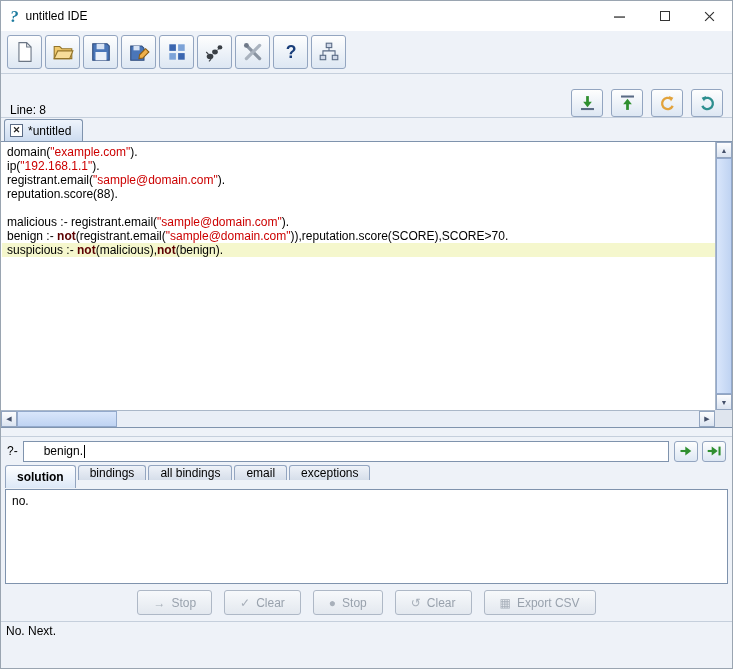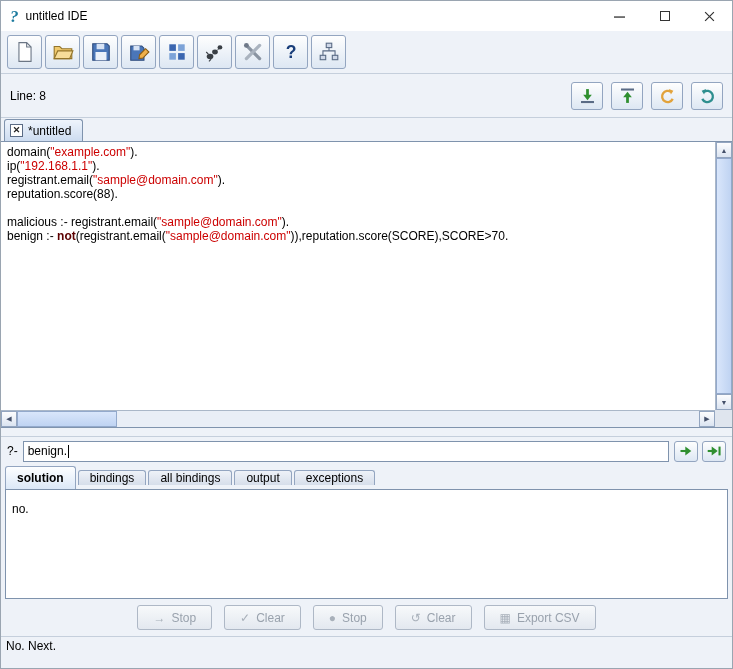--- a/index.html
+++ b/index.html
@@ -13,21 +13,21 @@
   .title{font-size:12px;color:#000;}
   .caption{margin-left:auto;display:flex;height:30px;}
   .cap-btn{width:45px;height:30px;display:flex;align-items:center;justify-content:center;background:#fff;border:none;}
 
   
   .toolbar{height:43px;display:flex;align-items:center;gap:3px;padding:0 6px;background:#eef2f8;border-bottom:1px solid #c5cfdc;}
   .tb-btn{width:35px;height:34px;border:1px solid #93a5c0;border-radius:3px;background:linear-gradient(#fefefe,#dde7f3);display:flex;align-items:center;justify-content:center;cursor:default;}
   .tb-btn svg{width:22px;height:22px;}
 
   
-  .linerow{height:44px;display:flex;align-items:center;padding:0 9px;border-bottom:1px solid #c5cfdc;}
+  .linerow{height:44px;display:flex;align-items:flex-end;padding:0 9px;border-bottom:1px solid #c5cfdc;}
   .line-label{font-size:12px;color:#000;}
   .linerow-buttons{margin-left:auto;display:flex;gap:8px;}
   .lr-btn{width:32px;height:28px;border:1px solid #93a5c0;border-radius:3px;background:linear-gradient(#fefefe,#dde7f3);display:flex;align-items:center;justify-content:center;}
   .lr-btn svg{width:19px;height:18px;}
 
   
   .tabrow{height:23px;display:flex;align-items:flex-end;padding-left:3px;}
   .etab{height:22px;display:flex;align-items:center;gap:5px;padding:0 11px 0 5px;background:linear-gradient(#eef4fc,#cddcf0);border:1px solid #7f93ad;border-bottom:none;border-radius:3px 3px 0 0;font-size:12px;}
   .tab-close{width:13px;height:13px;border:1px solid #5a6b85;background:#fff;font-size:9px;line-height:11px;text-align:center;color:#222;font-weight:bold;}
 
@@ -43,32 +43,32 @@
   .vthumb{position:absolute;left:0;top:16px;bottom:16px;width:16px;background:linear-gradient(90deg,#d9e6fb,#bfd3f2);border:1px solid #93a9cc;}
   .hscroll{position:absolute;left:0;right:17px;bottom:0;height:17px;background:#e9eef6;border-top:1px solid #aab7c8;}
   .hthumb{position:absolute;top:0;left:16px;width:100px;height:16px;background:linear-gradient(#d9e6fb,#bfd3f2);border:1px solid #93a9cc;}
   .corner{position:absolute;right:0;bottom:0;width:17px;height:17px;background:#dfe5ee;}
 
   .gap{height:8px;}
 
   
   .query-row{height:29px;display:flex;align-items:center;padding:0 6px;gap:5px;border-top:1px solid #c5cfdc;}
   .query-prompt{font-size:12px;color:#000;}
-  .query-field{flex:1;height:21px;background:#fff;border:1px solid #7f93ad;display:flex;align-items:center;padding:0 4px;font-size:12px;color:#000;}
+  .query-field{flex:1;height:21px;background:#fff;border:1px solid #7f93ad;display:flex;align-items:center;padding:0 20px;font-size:12px;color:#000;}
   .caret{width:1px;height:13px;background:#000;margin-left:1px;}
   .q-btn{width:24px;height:21px;border:1px solid #93a5c0;border-radius:3px;background:linear-gradient(#fefefe,#dde7f3);display:flex;align-items:center;justify-content:center;}
   .q-btn svg{width:17px;height:16px;}
 
   
-  .result-tabs{height:24px;display:flex;align-items:center;padding-left:4px;gap:2px;}
+  .result-tabs{height:24px;display:flex;align-items:flex-start;padding-left:4px;gap:2px;}
   .rtab{height:15px;padding:0 11px;font-size:12px;display:flex;align-items:center;border:1px solid #93a5c0;border-bottom:none;border-radius:3px 3px 0 0;background:linear-gradient(#eef2f8,#d6deea);color:#000;}
   .rtab.selected{background:linear-gradient(#fdfeff,#dce8f7);font-weight:bold;height:23px;}
 
   
-  .solution-panel{height:110px;margin:0 4px;background:#fff;border:1px solid #7f93ad;padding:12px 6px;font-family:"DejaVu Sans Mono",monospace;font-size:12px;color:#000;}
+  .solution-panel{height:95px;margin:0 4px;background:#fff;border:1px solid #7f93ad;padding:4px 6px;font-family:"DejaVu Sans Mono",monospace;font-size:12px;color:#000;}
 
   
   .action-row{height:37px;display:flex;align-items:center;justify-content:center;gap:12px;}
   .act-btn{height:25px;padding:0 15px;border:1px solid #aeb8c6;border-radius:3px;background:linear-gradient(#f7f9fb,#e3e8ef);color:#99a2ad;font-size:12px;display:flex;align-items:center;gap:6px;}
   .act-icon{color:#a8b0ba;font-size:12px;line-height:1;}
 
   
   .statusbar{height:19px;border-top:1px solid #c5cfdc;display:flex;align-items:center;padding-left:5px;font-size:12px;background:#eef2f8;color:#000;}
 </style>
 </head>
@@ -230,20 +230,21 @@
 
   <div class="editor-wrap">
     <div class="code-viewport">
         <div class="code-line"><span class="tok-p">domain(</span><span class="tok-s">"example.com"</span><span class="tok-p">).</span></div>
         <div class="code-line"><span class="tok-p">ip(</span><span class="tok-s">"192.168.1.1"</span><span class="tok-p">).</span></div>
         <div class="code-line"><span class="tok-p">registrant.email(</span><span class="tok-s">"sample@domain.com"</span><span class="tok-p">).</span></div>
         <div class="code-line"><span class="tok-p">reputation.score(88).</span></div>
         <div class="code-line">&nbsp;</div>
         <div class="code-line"><span class="tok-p">malicious :- registrant.email(</span><span class="tok-s">"sample@domain.com"</span><span class="tok-p">).</span></div>
         <div class="code-line"><span class="tok-p">benign :- </span><span class="tok-k">not</span><span class="tok-p">(registrant.email(</span><span class="tok-s">"sample@domain.com"</span><span class="tok-p">)),reputation.score(SCORE),SCORE&gt;70.</span></div>
+        <div class="code-line hl"><span class="tok-p">suspicious :- </span><span class="tok-k">not</span><span class="tok-p">(malicious),</span><span class="tok-k">not</span><span class="tok-p">(benign).</span></div>
       </div>
     <div class="vscroll">
       <div class="sb-btn" style="top:0;left:0;">▲</div>
       <div class="vthumb"></div>
       <div class="sb-btn" style="bottom:0;left:0;">▼</div>
     </div>
     <div class="hscroll">
       <div class="sb-btn" style="left:0;top:0;">◀</div>
       <div class="hthumb"></div>
       <div class="sb-btn" style="right:0;top:0;">▶</div>
@@ -277,21 +278,21 @@
             </svg>
           </span>
         </button>
       </div>
   </div>
 
   <div class="result-tabs">
       <div class="rtab selected">solution</div>
       <div class="rtab">bindings</div>
       <div class="rtab">all bindings</div>
-      <div class="rtab">output</div>
+      <div class="rtab">email</div>
       <div class="rtab">exceptions</div>
     </div>
 
   <div class="solution-panel">
     <span>no.</span>
   </div>
 
   <div class="action-row">
       <button class="act-btn">
         <span class="act-icon">→</span>

